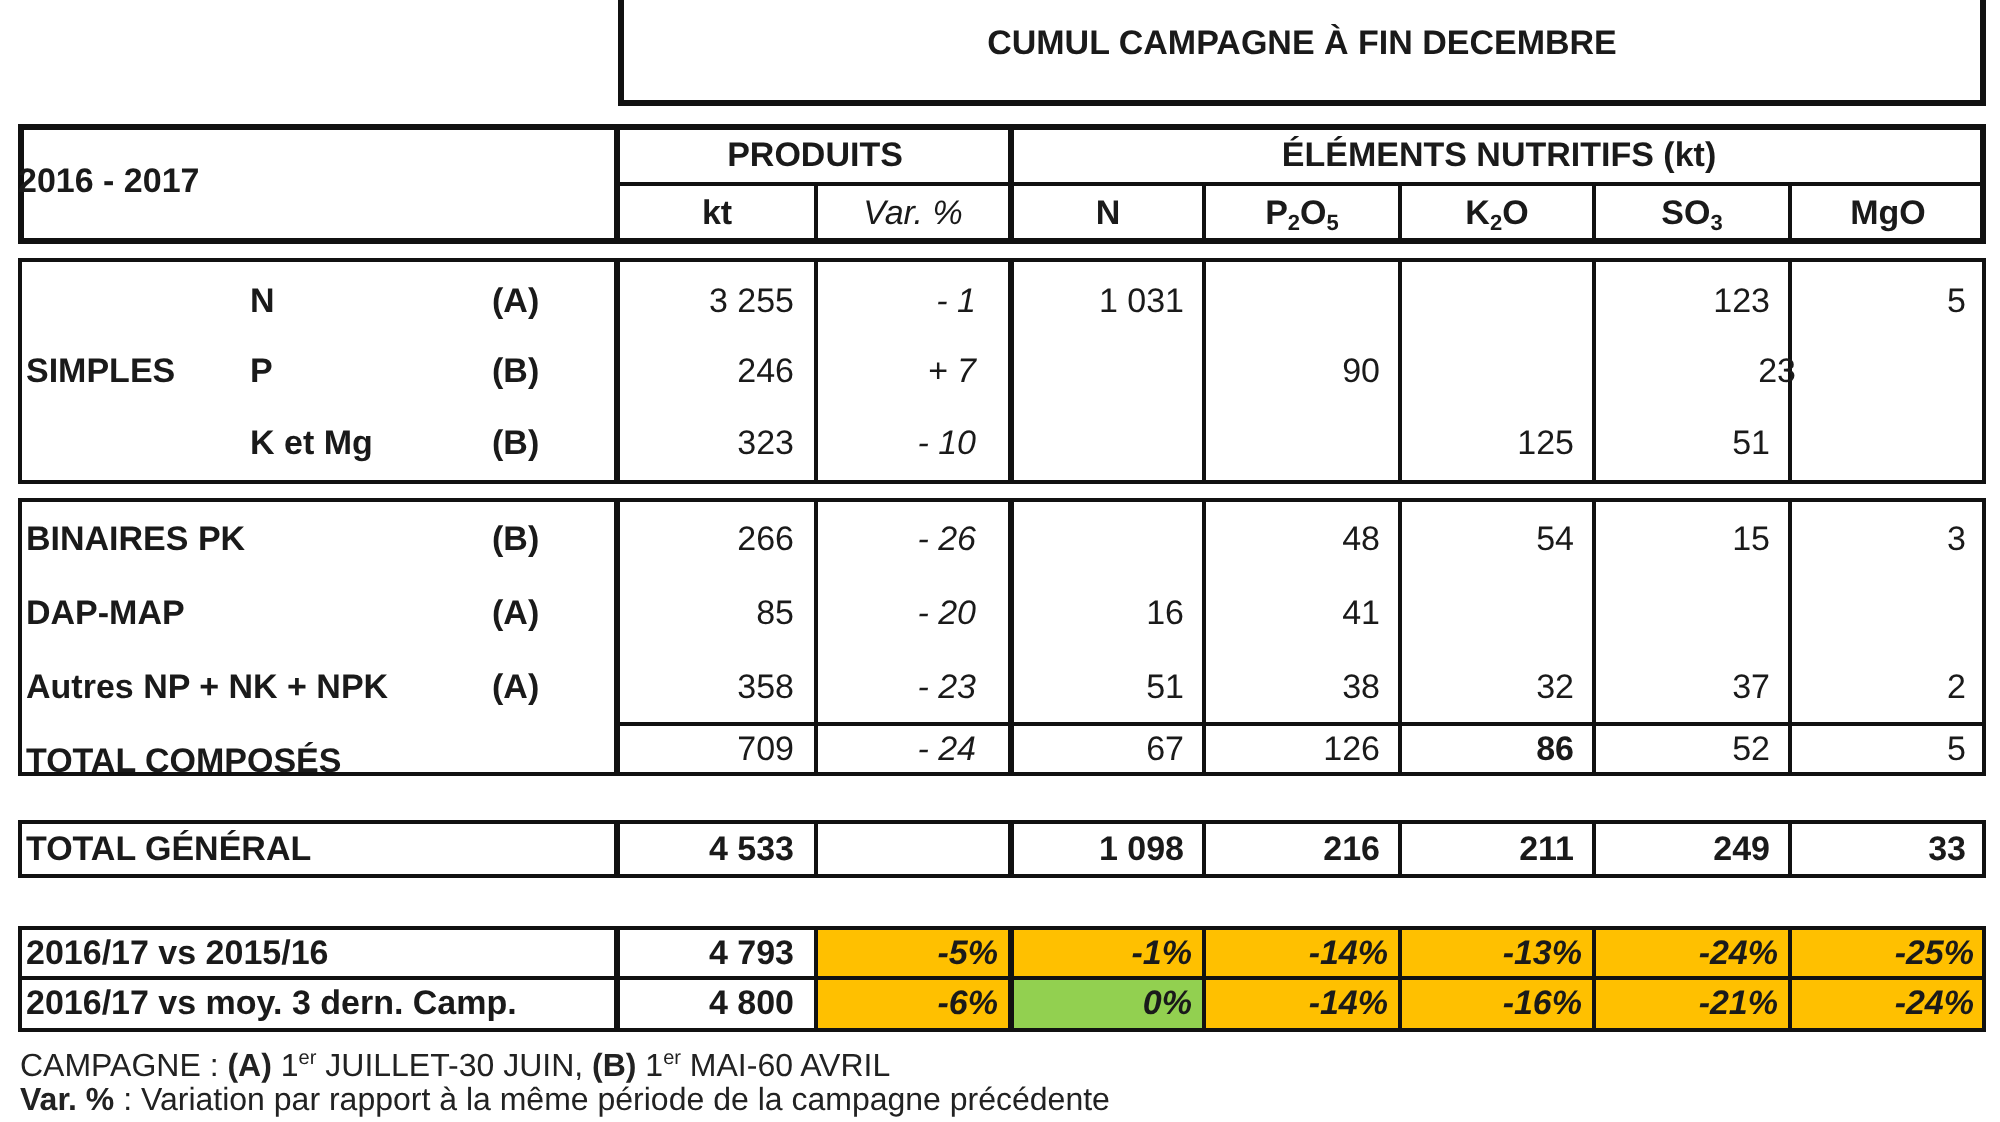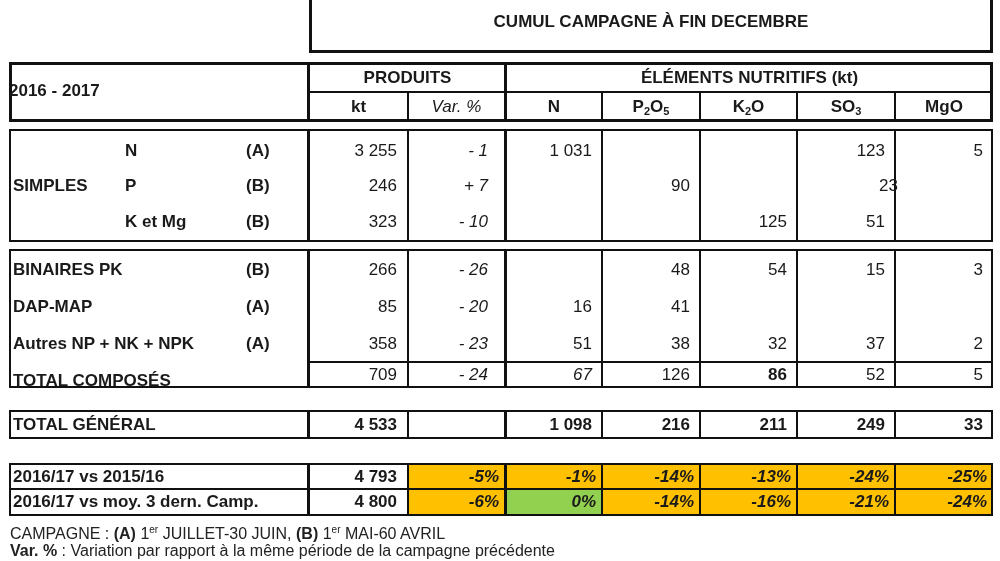--- a/index.html
+++ b/index.html
@@ -128,21 +128,21 @@
   <div class="n" style="left:506px;width:86px;top:334px;">51</div>
   <div class="n" style="left:602px;width:88px;top:334px;">38</div>
   <div class="n" style="left:700px;width:87px;top:334px;">32</div>
   <div class="n" style="left:797px;width:88px;top:334px;">37</div>
   <div class="n" style="left:895px;width:88px;top:334px;">2</div>
 </div>
 <div>
   <div class="t" style="left:13px;top:344px;margin-top:27px;">TOTAL COMPOSÉS</div>
   <div class="n" style="left:309px;width:88px;top:365px;">709</div>
   <div class="n i" style="left:408px;width:80px;top:365px;">- 24</div>
-  <div class="n" style="left:506px;width:86px;top:365px;font-style:italic;">67</div>
+  <div class="n" style="left:506px;width:86px;top:365px;">67</div>
   <div class="n" style="left:602px;width:88px;top:365px;">126</div>
   <div class="n" style="left:700px;width:87px;top:365px;font-weight:bold;">86</div>
   <div class="n" style="left:797px;width:88px;top:365px;">52</div>
   <div class="n" style="left:895px;width:88px;top:365px;">5</div>
 </div>
 
 <div class="abs box" style="left:9px;top:410px;width:984px;height:29px;border-width:2px;"></div>
 <div class="vl" style="left:307px;top:410px;width:3px;height:29px;"></div>
 <div class="vl" style="left:407px;top:410px;width:2px;height:29px;"></div>
 <div class="vl" style="left:504px;top:410px;width:3px;height:29px;"></div>

